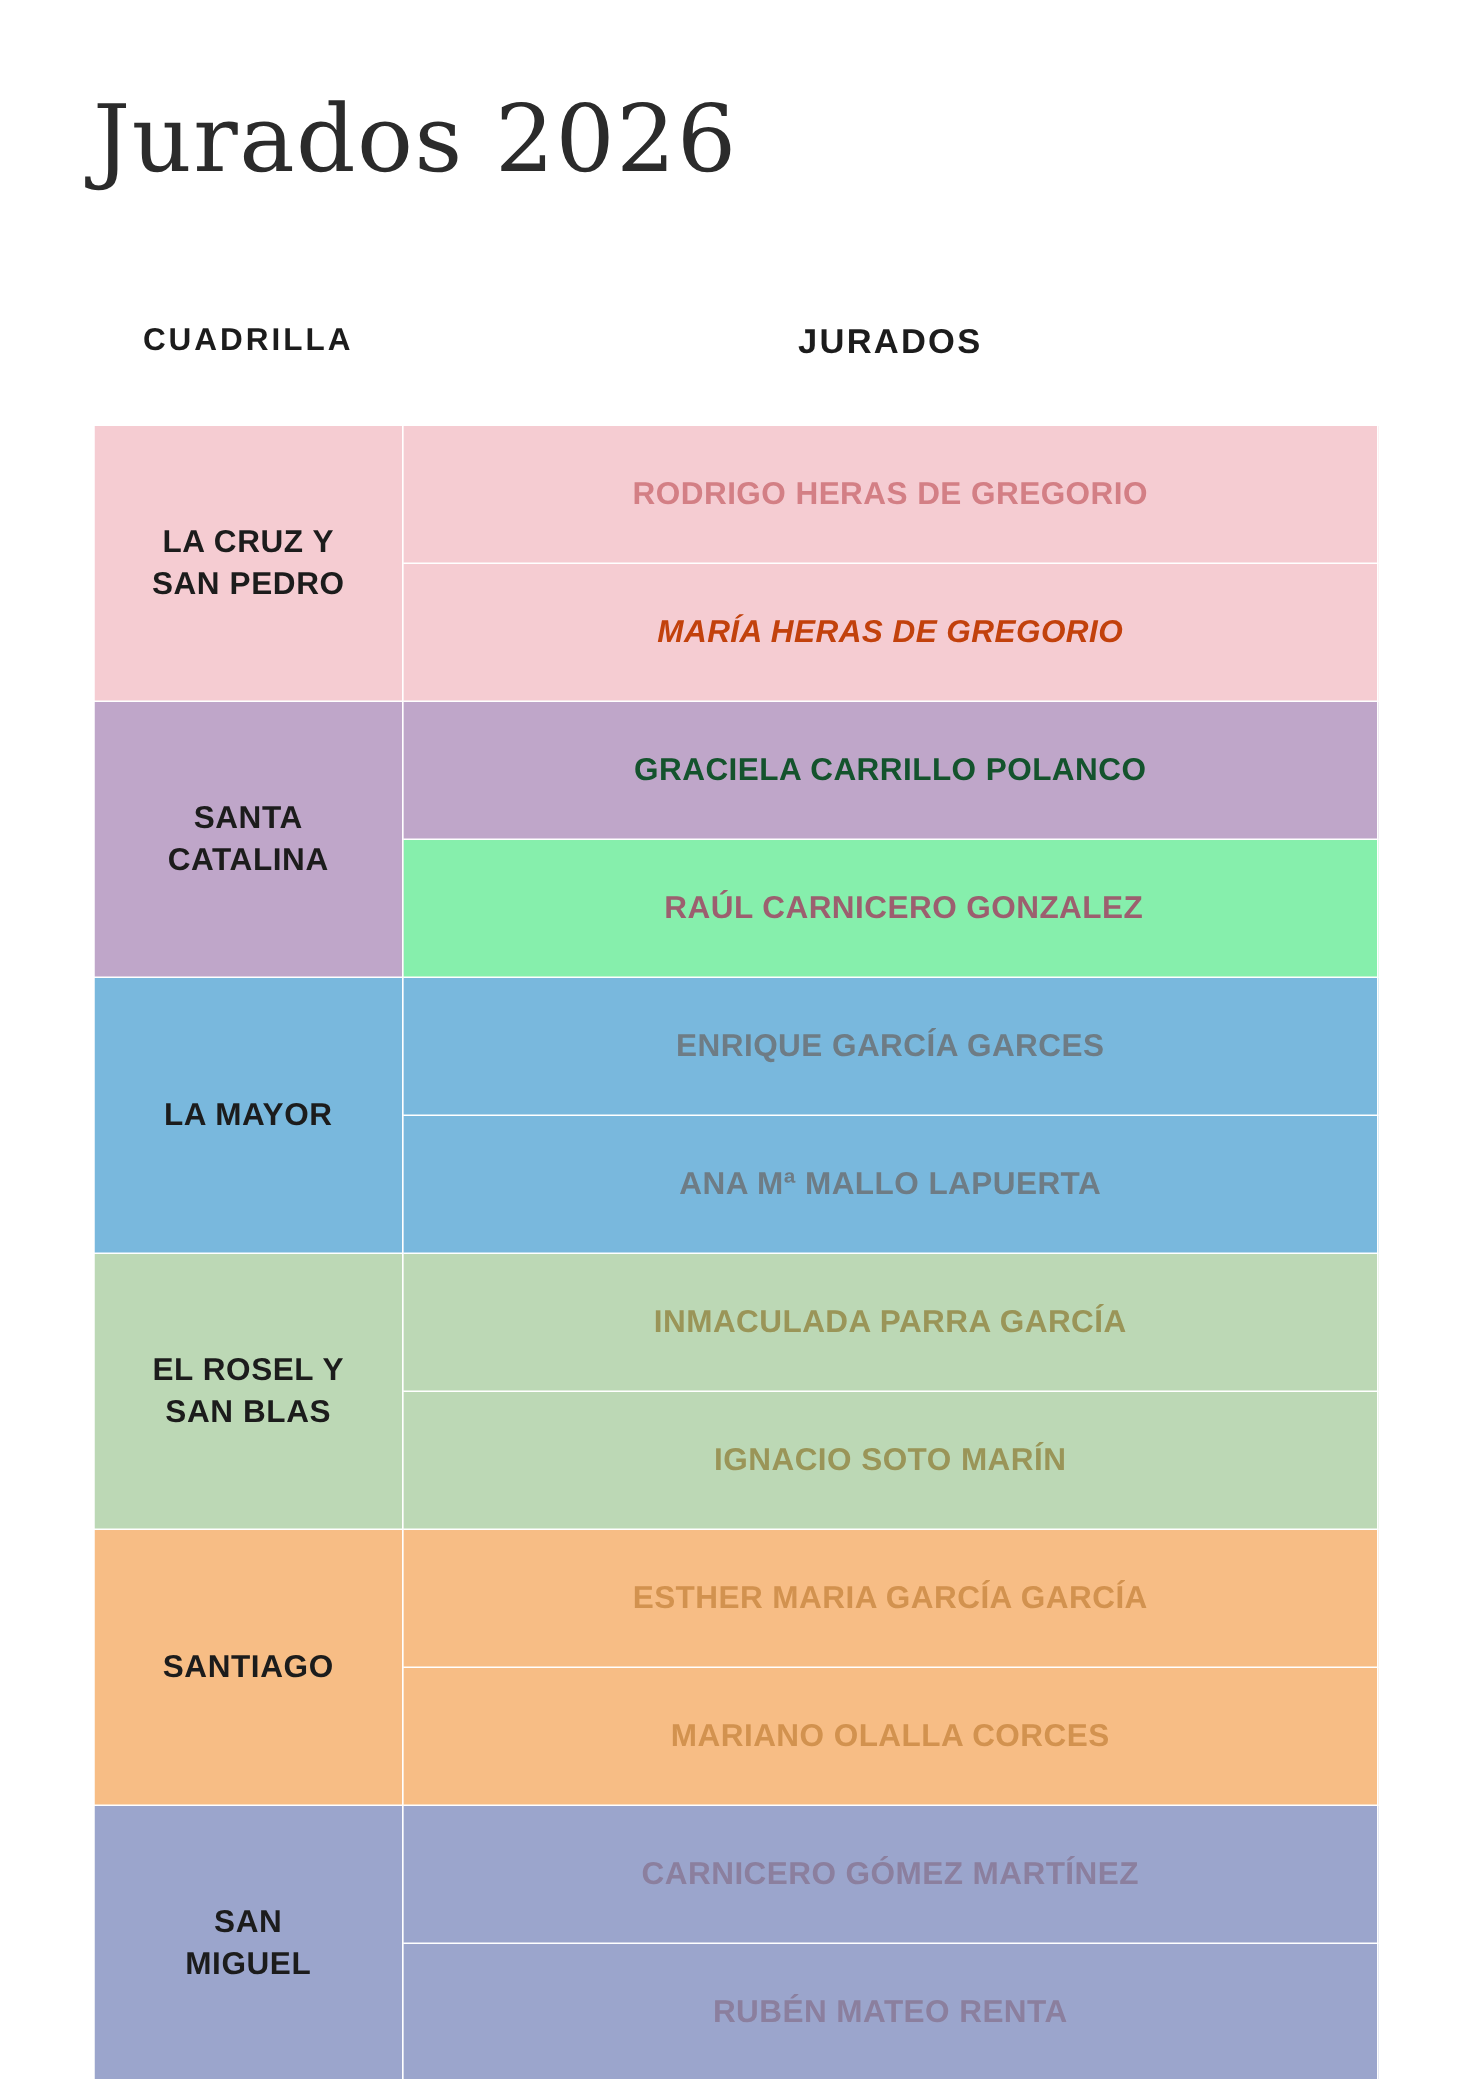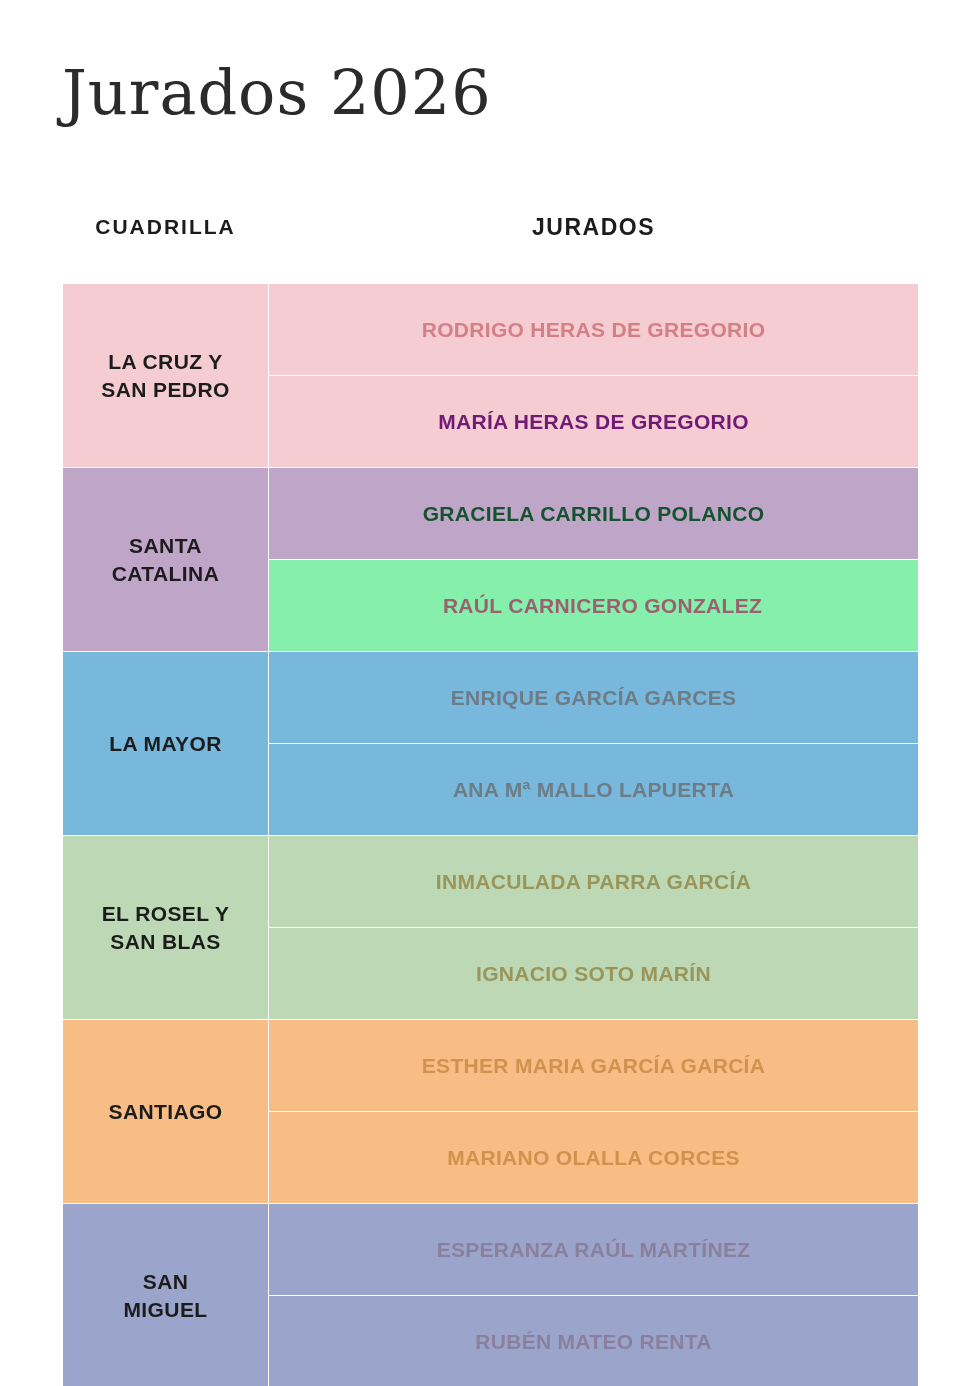--- a/index.html
+++ b/index.html
@@ -172,21 +172,21 @@
   </thead>
   <tbody id="table-body">
       <tr>
         <td class="group-cell" rowspan="2" style="background: rgb(245, 204, 210); color: rgb(28, 28, 28);">
           <div>LA CRUZ Y</div>
           <div>SAN PEDRO</div>
         </td>
         <td class="member-cell" style="background: rgb(245, 204, 210); color: rgb(211, 127, 133);">RODRIGO HERAS DE GREGORIO</td>
       </tr>
       <tr>
-        <td class="member-cell" style="background: rgb(245, 204, 210); color: #701a75;">MARÍA HERAS DE GREGORIO</td>
+        <td class="member-cell" style="background: rgb(245, 204, 210); color: #c2410c; font-style: italic;">MARÍA HERAS DE GREGORIO</td>
       </tr>
       <tr>
         <td class="group-cell" rowspan="2" style="background: rgb(191, 166, 201); color: rgb(28, 28, 28);">
           <div>SANTA</div>
           <div>CATALINA</div>
         </td>
         <td class="member-cell" style="background: rgb(191, 166, 201); color: #14532d;">GRACIELA CARRILLO POLANCO</td>
       </tr>
       <tr>
         <td class="member-cell" style="background: #86efac; color: rgb(156, 95, 111); padding-left: 18px;">RAÚL CARNICERO GONZALEZ</td>
@@ -217,19 +217,19 @@
         <td class="member-cell" style="background: rgb(247, 189, 133); color: rgb(210, 146, 79);">ESTHER MARIA GARCÍA GARCÍA</td>
       </tr>
       <tr>
         <td class="member-cell" style="background: rgb(247, 189, 133); color: rgb(210, 146, 79);">MARIANO OLALLA CORCES</td>
       </tr>
       <tr>
         <td class="group-cell" rowspan="2" style="background: rgb(155, 165, 204); color: rgb(28, 28, 28);">
           <div>SAN</div>
           <div>MIGUEL</div>
         </td>
-        <td class="member-cell" style="background: rgb(155, 165, 204); color: rgb(139, 127, 158);">ESPERANZA RAÚL MARTÍNEZ</td>
+        <td class="member-cell" style="background: rgb(155, 165, 204); color: rgb(139, 127, 158);">CARNICERO GÓMEZ MARTÍNEZ</td>
       </tr>
       <tr>
         <td class="member-cell" style="background: rgb(155, 165, 204); color: rgb(139, 127, 158);">RUBÉN MATEO RENTA</td>
       </tr>
     </tbody>
 </table>
 
 </body></html>

